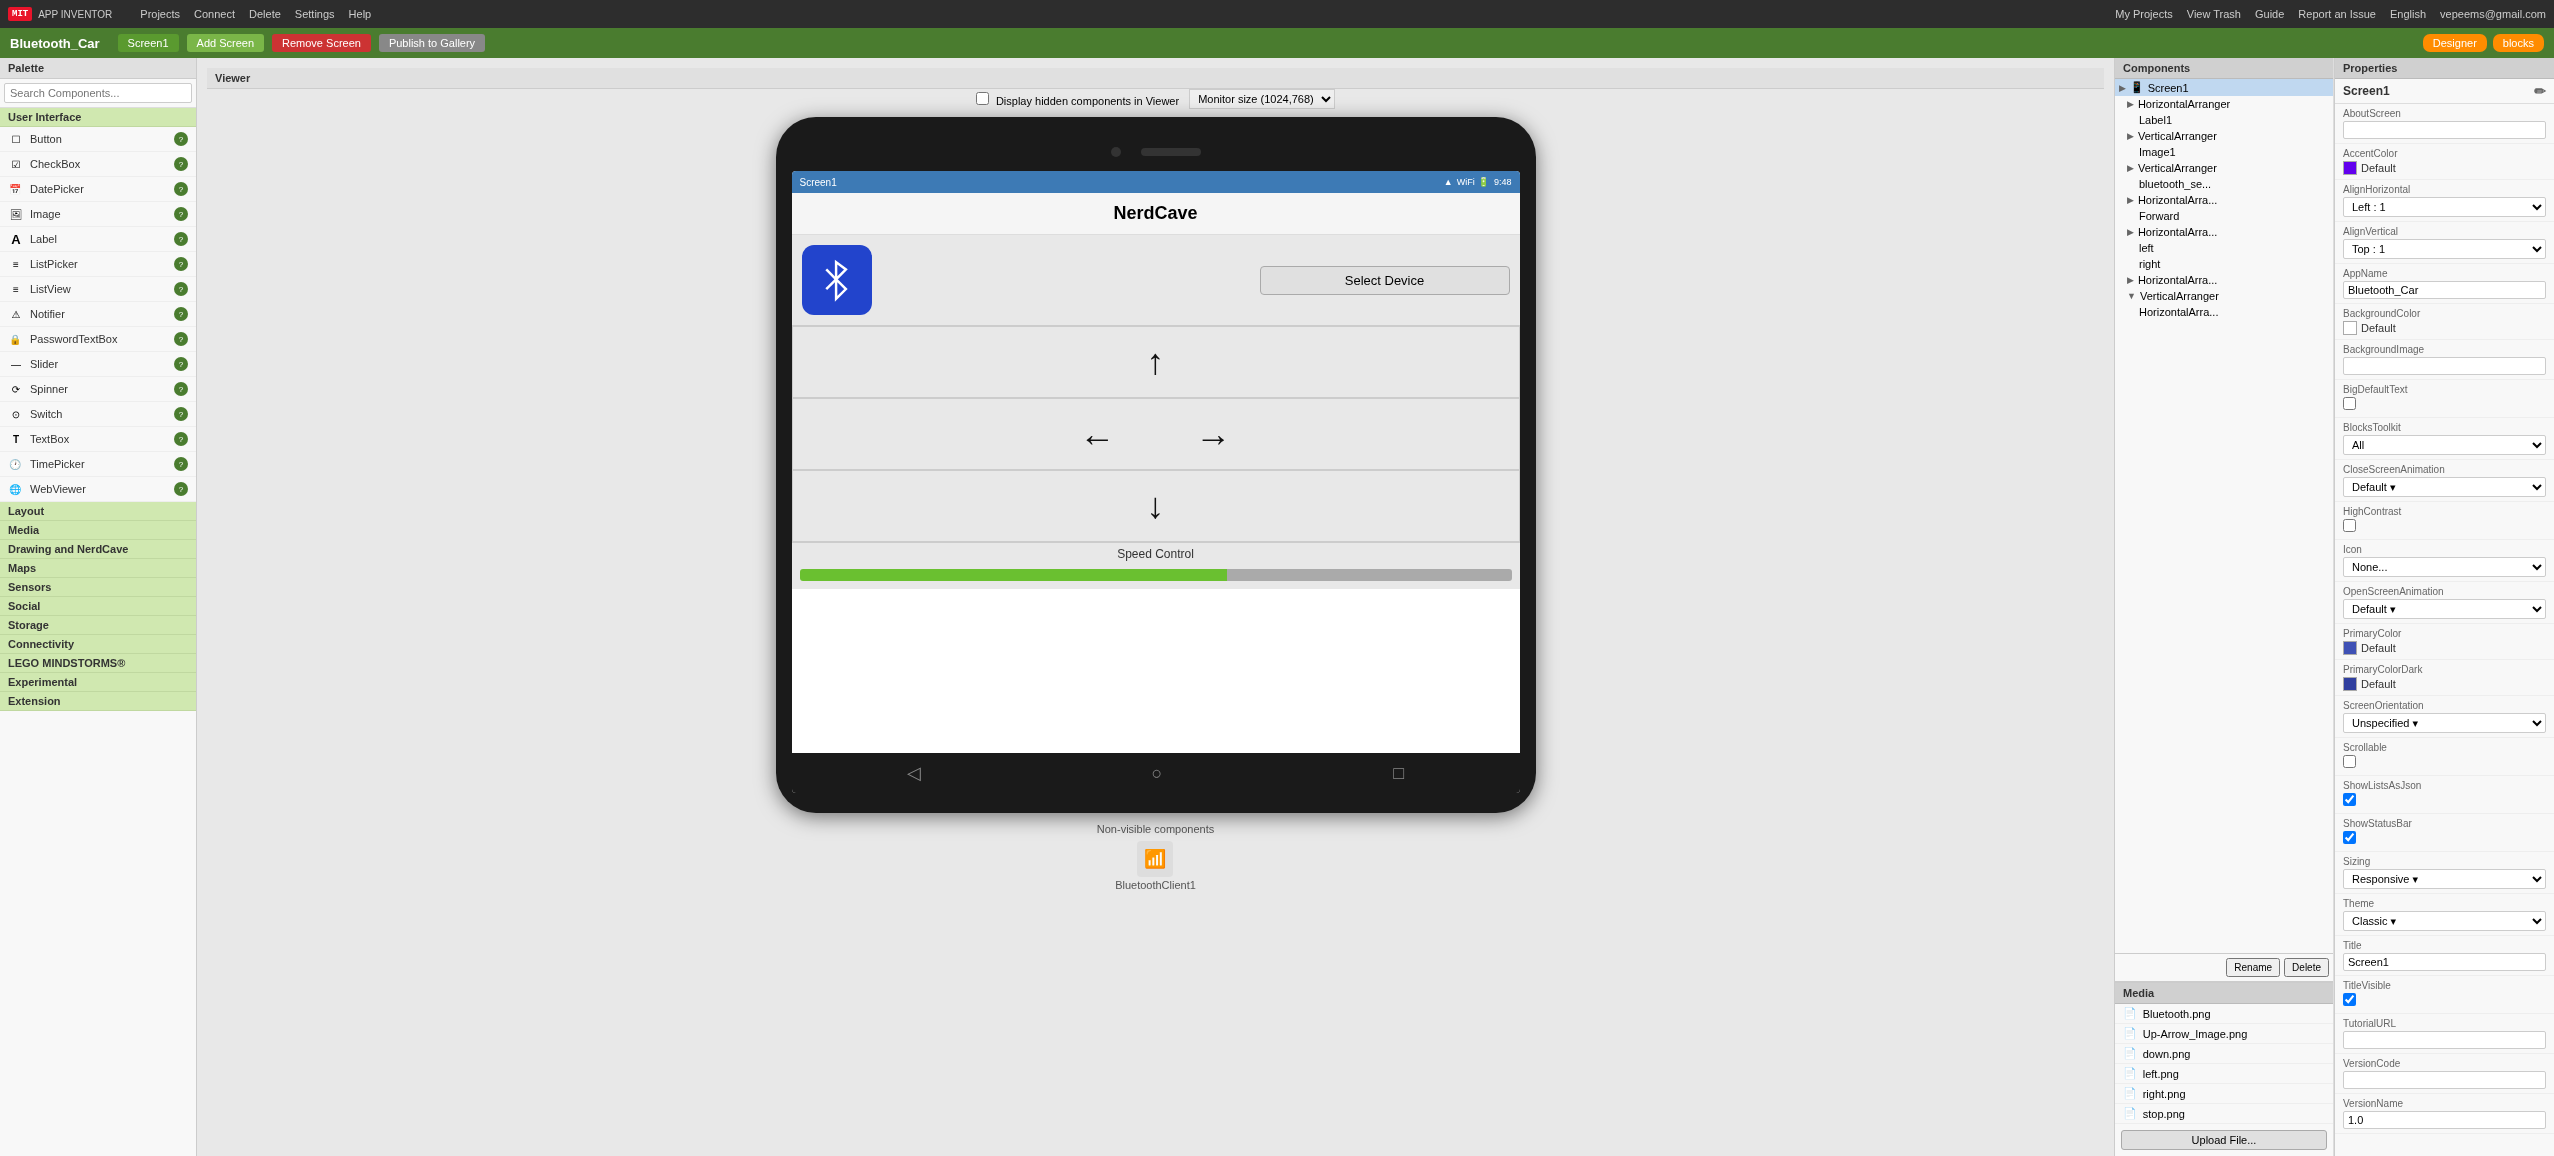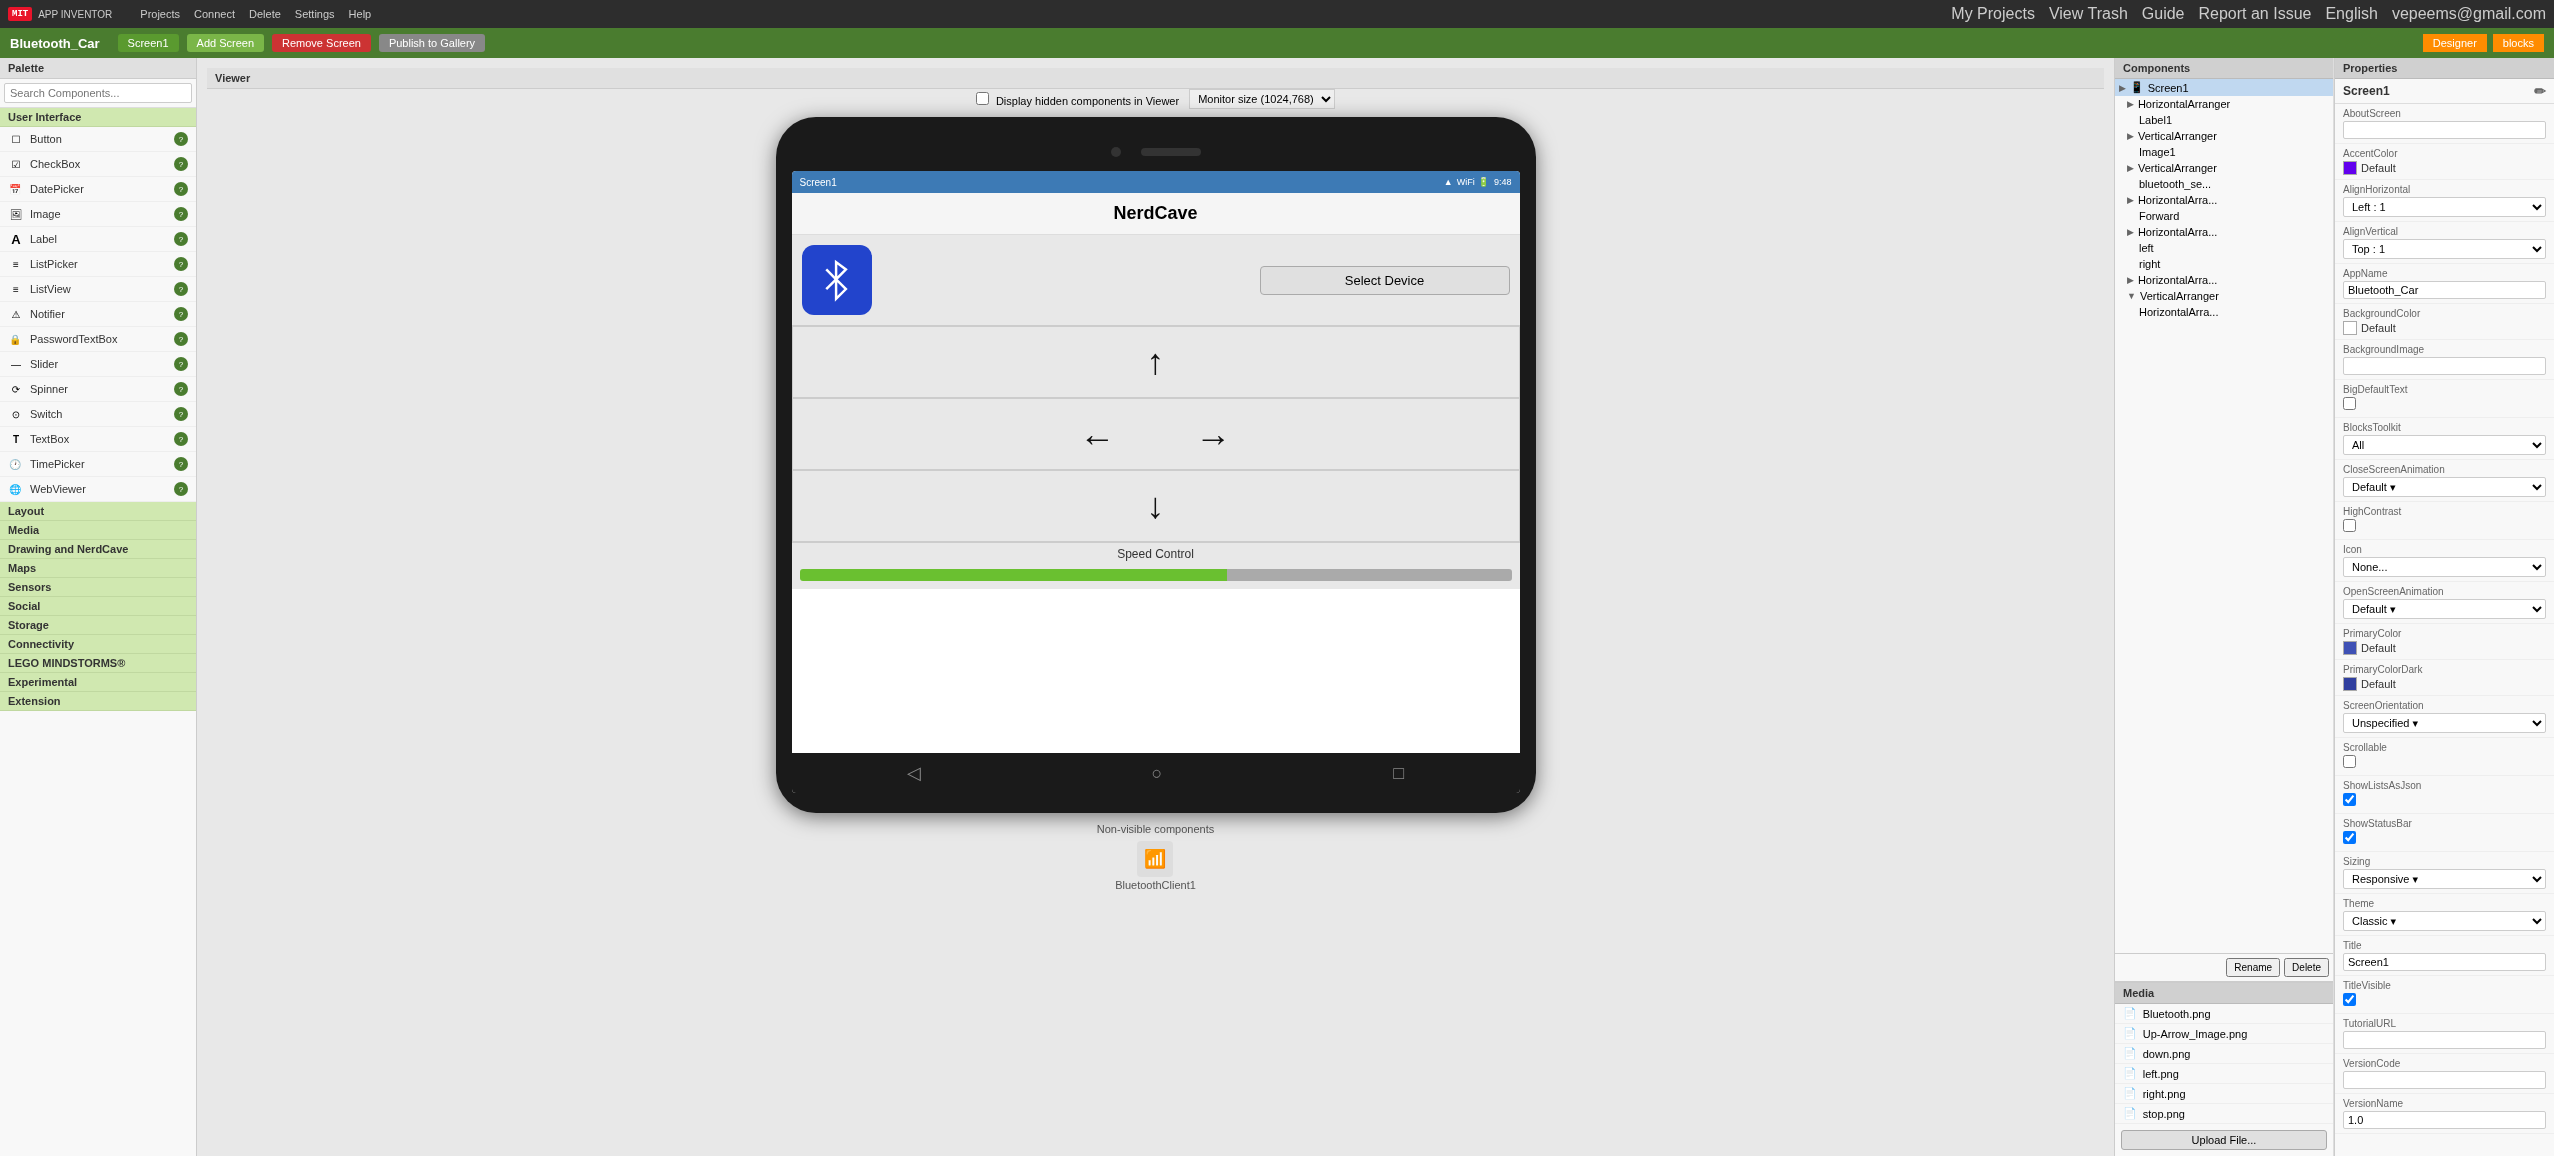--- a/index.html
+++ b/index.html
@@ -14,21 +14,21 @@
       padding: 0 8px;
       color: #ccc;
       font-size: 11px;
       gap: 16px;
     }
     .top-nav .logo { display: flex; align-items: center; gap: 6px; margin-right: 12px; }
     .top-nav .logo-box { background: #e8142b; color: white; font-size: 9px; font-weight: bold; padding: 2px 4px; border-radius: 2px; font-family: Liberation Mono, monospace; }
     .top-nav .logo-text { color: #ccc; font-size: 10px; }
     .nav-menu { display: flex; gap: 14px; }
     .nav-menu span { color: #ccc; cursor: pointer; font-size: 11px; }
-    .top-nav-right { margin-left: auto; display: flex; gap: 14px; align-items: center; color: #ccc; font-size: 16px; }
+    .top-nav-right { margin-left: auto; display: flex; gap: 14px; align-items: center; color: #ccc; font-size: 11px; }
 
     
     .project-bar {
       background: #4a7c2f;
       height: 30px;
       display: flex;
       align-items: center;
       padding: 0 10px;
       gap: 8px;
     }
@@ -39,21 +39,21 @@
       border: none;
       padding: 3px 10px;
       font-size: 11px;
       border-radius: 3px;
       cursor: pointer;
     }
     .project-btn.active { background: #5a9a2f; }
     .project-btn.red { background: #cc3333; }
     .project-btn.gray { background: #888; }
     .project-bar-right { margin-left: auto; display: flex; gap: 6px; }
-    .build-btn { background: #ff8c00; color: white; border: none; padding: 3px 10px; font-size: 11px; border-radius: 0; cursor: pointer; }
+    .build-btn { background: #ff8c00; color: white; border: none; padding: 3px 10px; font-size: 11px; border-radius: 7px; cursor: pointer; }
 
     
     .main-layout {
       display: flex;
       height: calc(1156px - 58px);
     }
 
     
     .palette {
       width: 197px;

